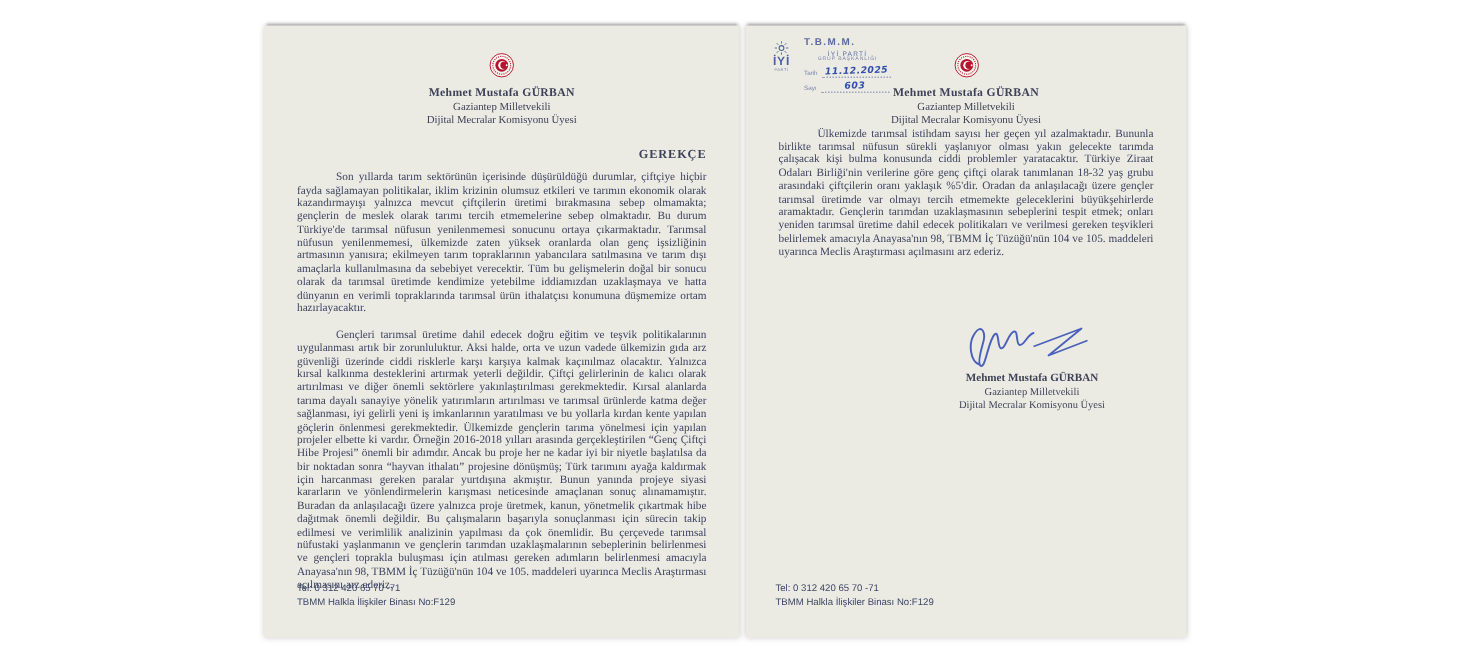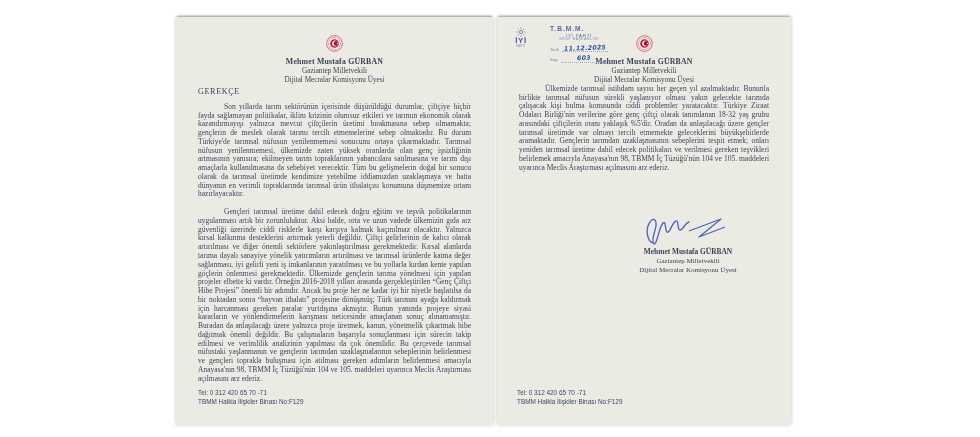--- a/index.html
+++ b/index.html
@@ -24,41 +24,41 @@
   
   .emblem{display:flex;justify-content:center;margin-top:4px;}
   .emblem svg{width:17px;height:17px;}
 
   
   .hdr{ text-align:center;margin-top:5px;line-height:1.25;}
   .hdr .name{font-weight:bold;font-size:7.8px;letter-spacing:.2px;}
   .hdr .sub{font-size:7.2px;}
 
   .doc-heading{
-    text-align:left;font-weight:normal;font-size:8.2px;letter-spacing:.6px;
-    margin-top:2px;margin-bottom:7px;
+    text-align:right;font-weight:bold;font-size:8.2px;letter-spacing:.6px;
+    margin-top:13px;margin-bottom:7px;
   }
 
   .para{
     font-size:7.5px;line-height:1.17;text-align:justify;
     text-indent:26px;margin:0 0 9px 0;
     color:#3d4460;
   }
 
   .footer{
     position:absolute;left:22px;bottom:18px;
     font-family:"Liberation Sans","DejaVu Sans",sans-serif;
     font-size:6.4px;line-height:1.5;color:#3b4668;
   }
   .page-right .footer{left:20px;}
 
   
   .stamp{
     position:absolute;left:14px;top:8px;
-    display:flex;align-items:flex-start;gap:19px;
+    display:flex;align-items:flex-start;gap:5px;
     color:#5a6aa0;
     font-family:"Liberation Sans","DejaVu Sans",sans-serif;
     justify-content:space-between;
   }
   .iyi-logo{display:flex;flex-direction:column;align-items:center;width:20px;padding-top:2px;}
   .iyi-logo svg{width:10px;height:10px;}
   .iyi-word{font-weight:bold;font-size:8px;letter-spacing:.5px;color:#4a5fa5;line-height:1;}
   .iyi-party-small{font-size:2.6px;letter-spacing:.4px;color:#7a86b0;line-height:1.4;}
   .stamp-text{display:flex;flex-direction:column;line-height:1.15;}
   .stamp-org{font-weight:bold;font-size:6.6px;letter-spacing:1px;color:#5a6aa0;}

